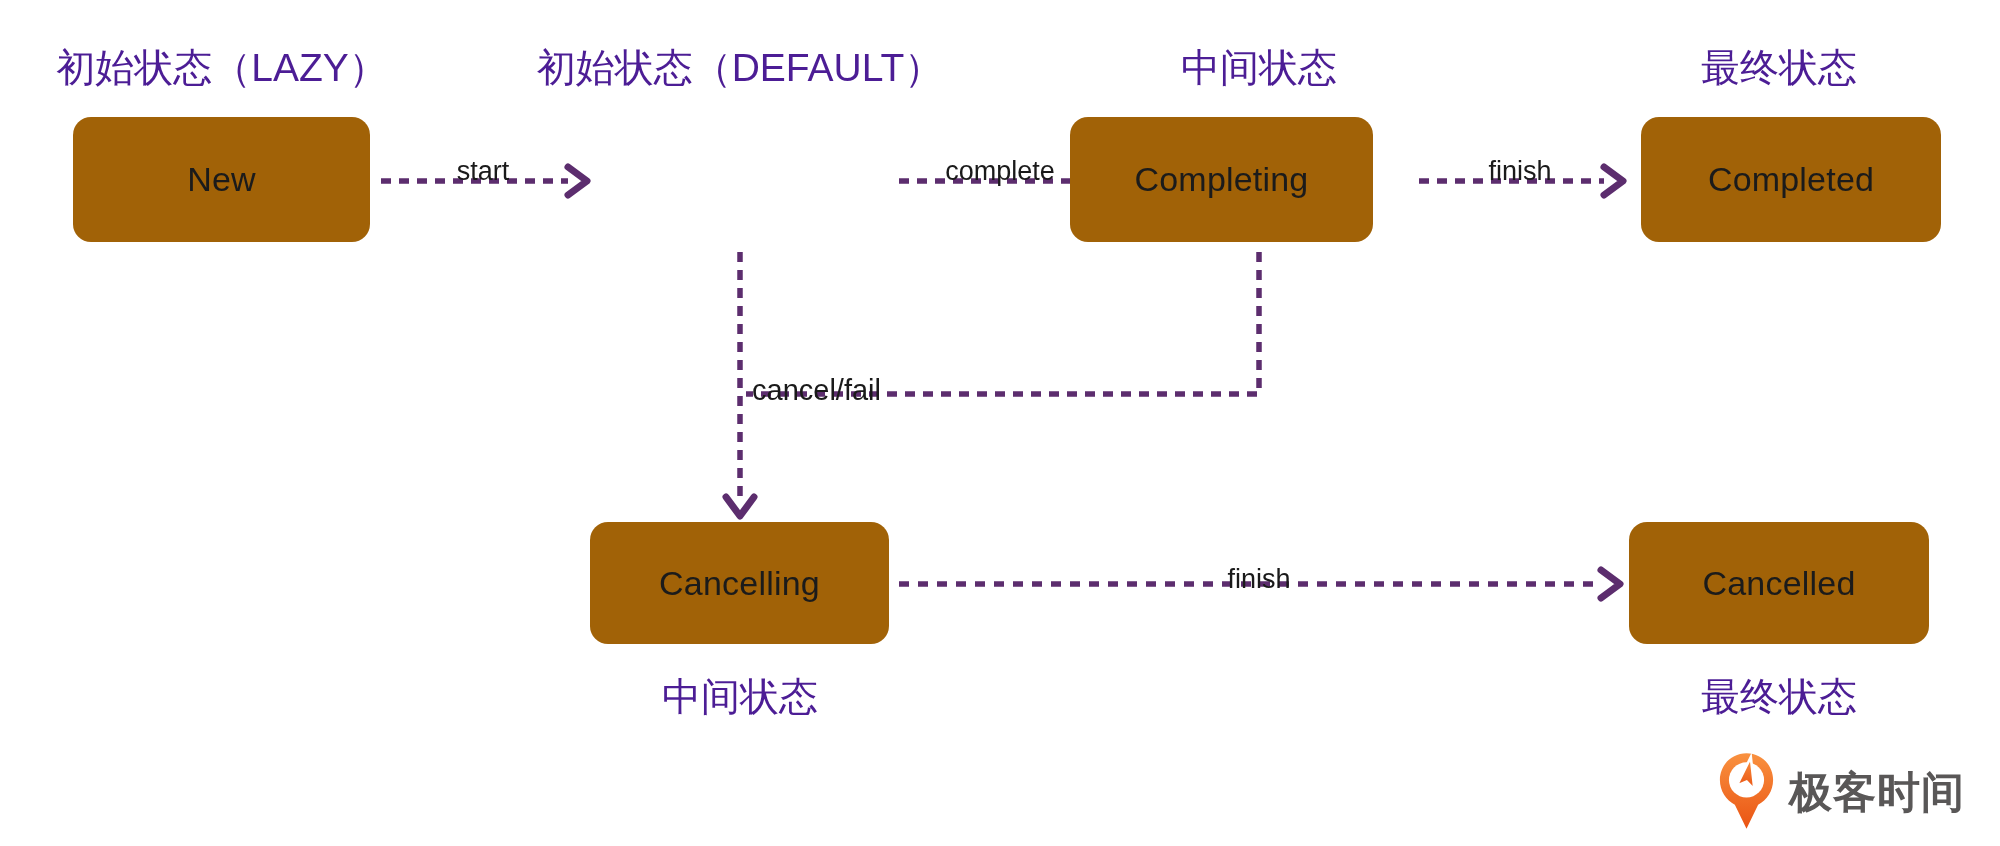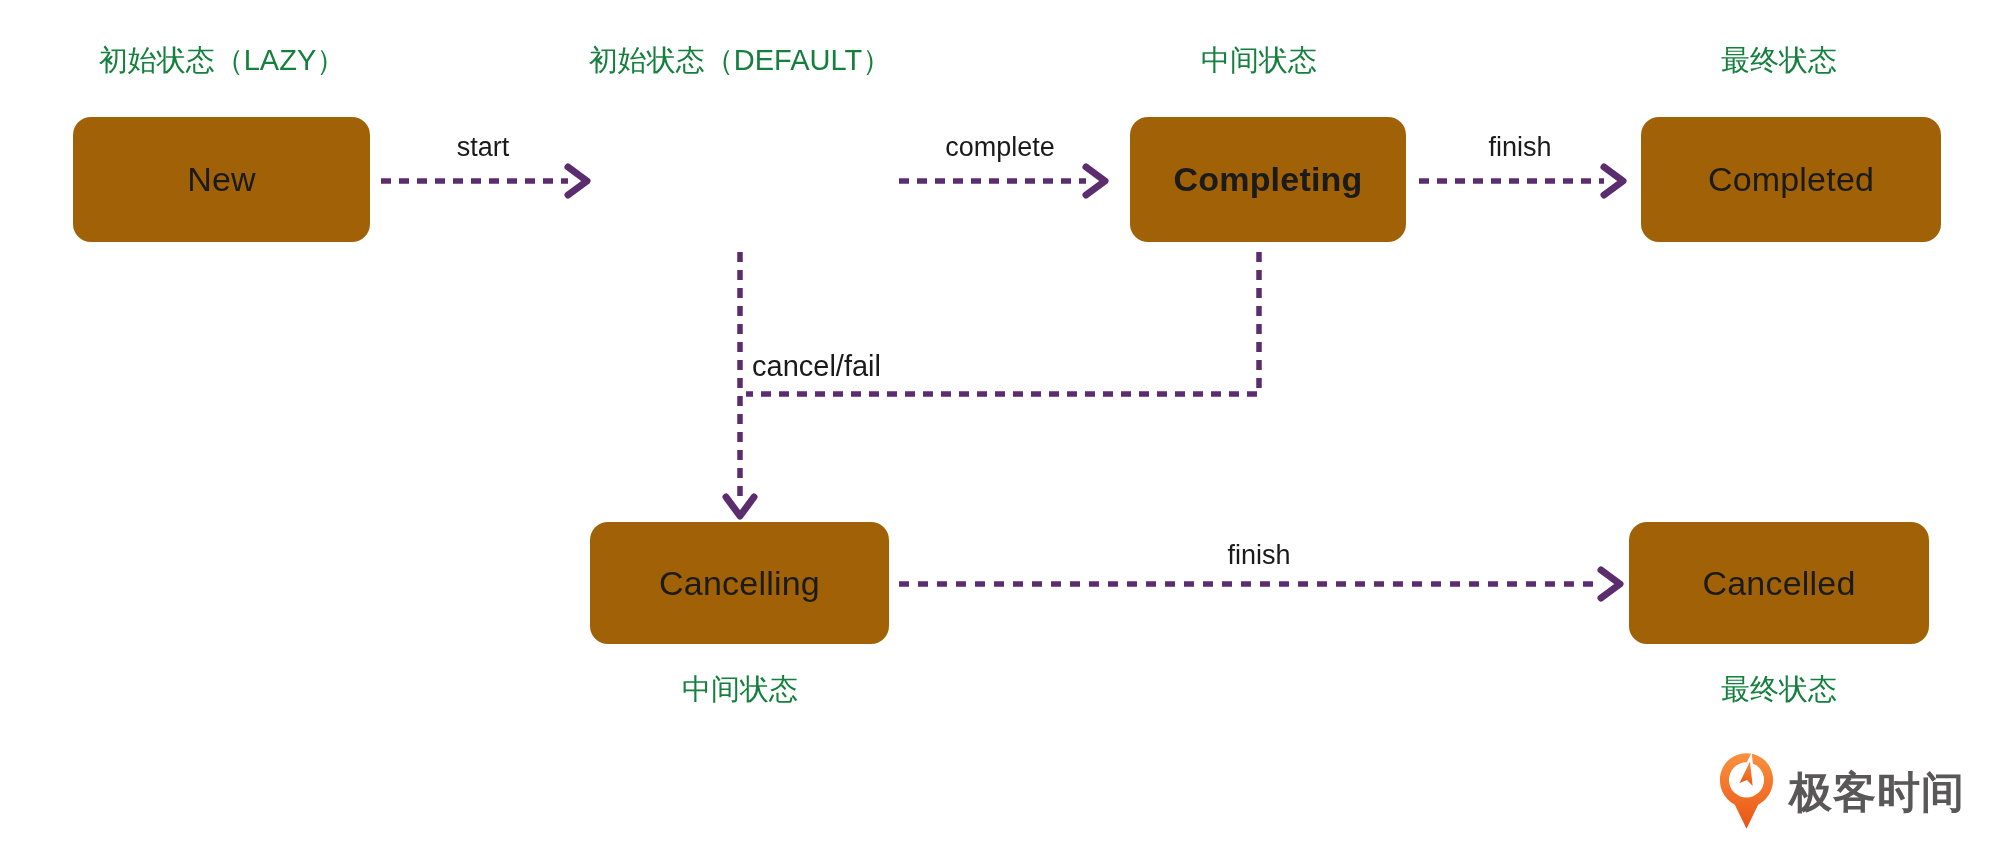--- a/index.html
+++ b/index.html
@@ -16,43 +16,44 @@
   .state {
     position:absolute;
     background:#a16207;
     border-radius:18px;
     display:flex; align-items:center; justify-content:center;
     font-size:34px; color:#1b1b1b;
     letter-spacing:0.2px;
   }
   #node-new        { left:73px;   top:117px; width:297px; height:125px; }
   #node-active     { left:590px;  top:117px; width:299px; height:125px; }
-  #node-completing { left:1130px; top:117px; width:276px; height:125px;font-weight:bold; }
+  #node-completing { left:1070px; top:117px; width:303px; height:125px; }
   #node-completed  { left:1629px; top:117px; width:300px; height:125px;margin-left:12px; }
   #node-cancelling { left:590px;  top:522px; width:299px; height:122px; }
   #node-cancelled  { left:1629px; top:522px; width:300px; height:122px; }
 
   .caption {
     position:absolute;
-    font-size:29px; color:#15803d;
+    font-size:39px; color:#4c1d95;
     transform:translateX(-50%);
     white-space:nowrap;
   }
   #cap-lazy       { left:222px;  top:41px; }
   #cap-default    { left:740px;  top:41px; }
   #cap-mid-top    { left:1259px; top:41px; }
   #cap-final-top  { left:1779px; top:41px; }
   #cap-mid-bot    { left:740px;  top:670px; }
   #cap-final-bot  { left:1779px; top:670px; }
 
   .edge-label {
     position:absolute;
     font-size:27px; color:#1a1a1a;
     transform:translateX(-50%);
     white-space:nowrap;
+    margin-top:24px;
   }
   #lbl-start     { left:483px;  top:132px; }
   #lbl-complete  { left:1000px; top:132px; }
   #lbl-finish1   { left:1520px; top:132px; }
   #lbl-finish2   { left:1259px; top:540px; }
   #lbl-cancel    { left:752px;  top:350px; transform:none; font-size:29px; }
 
   .logo {
     position:absolute; left:1718px; top:750px;
     display:flex; align-items:center; gap:14px;

